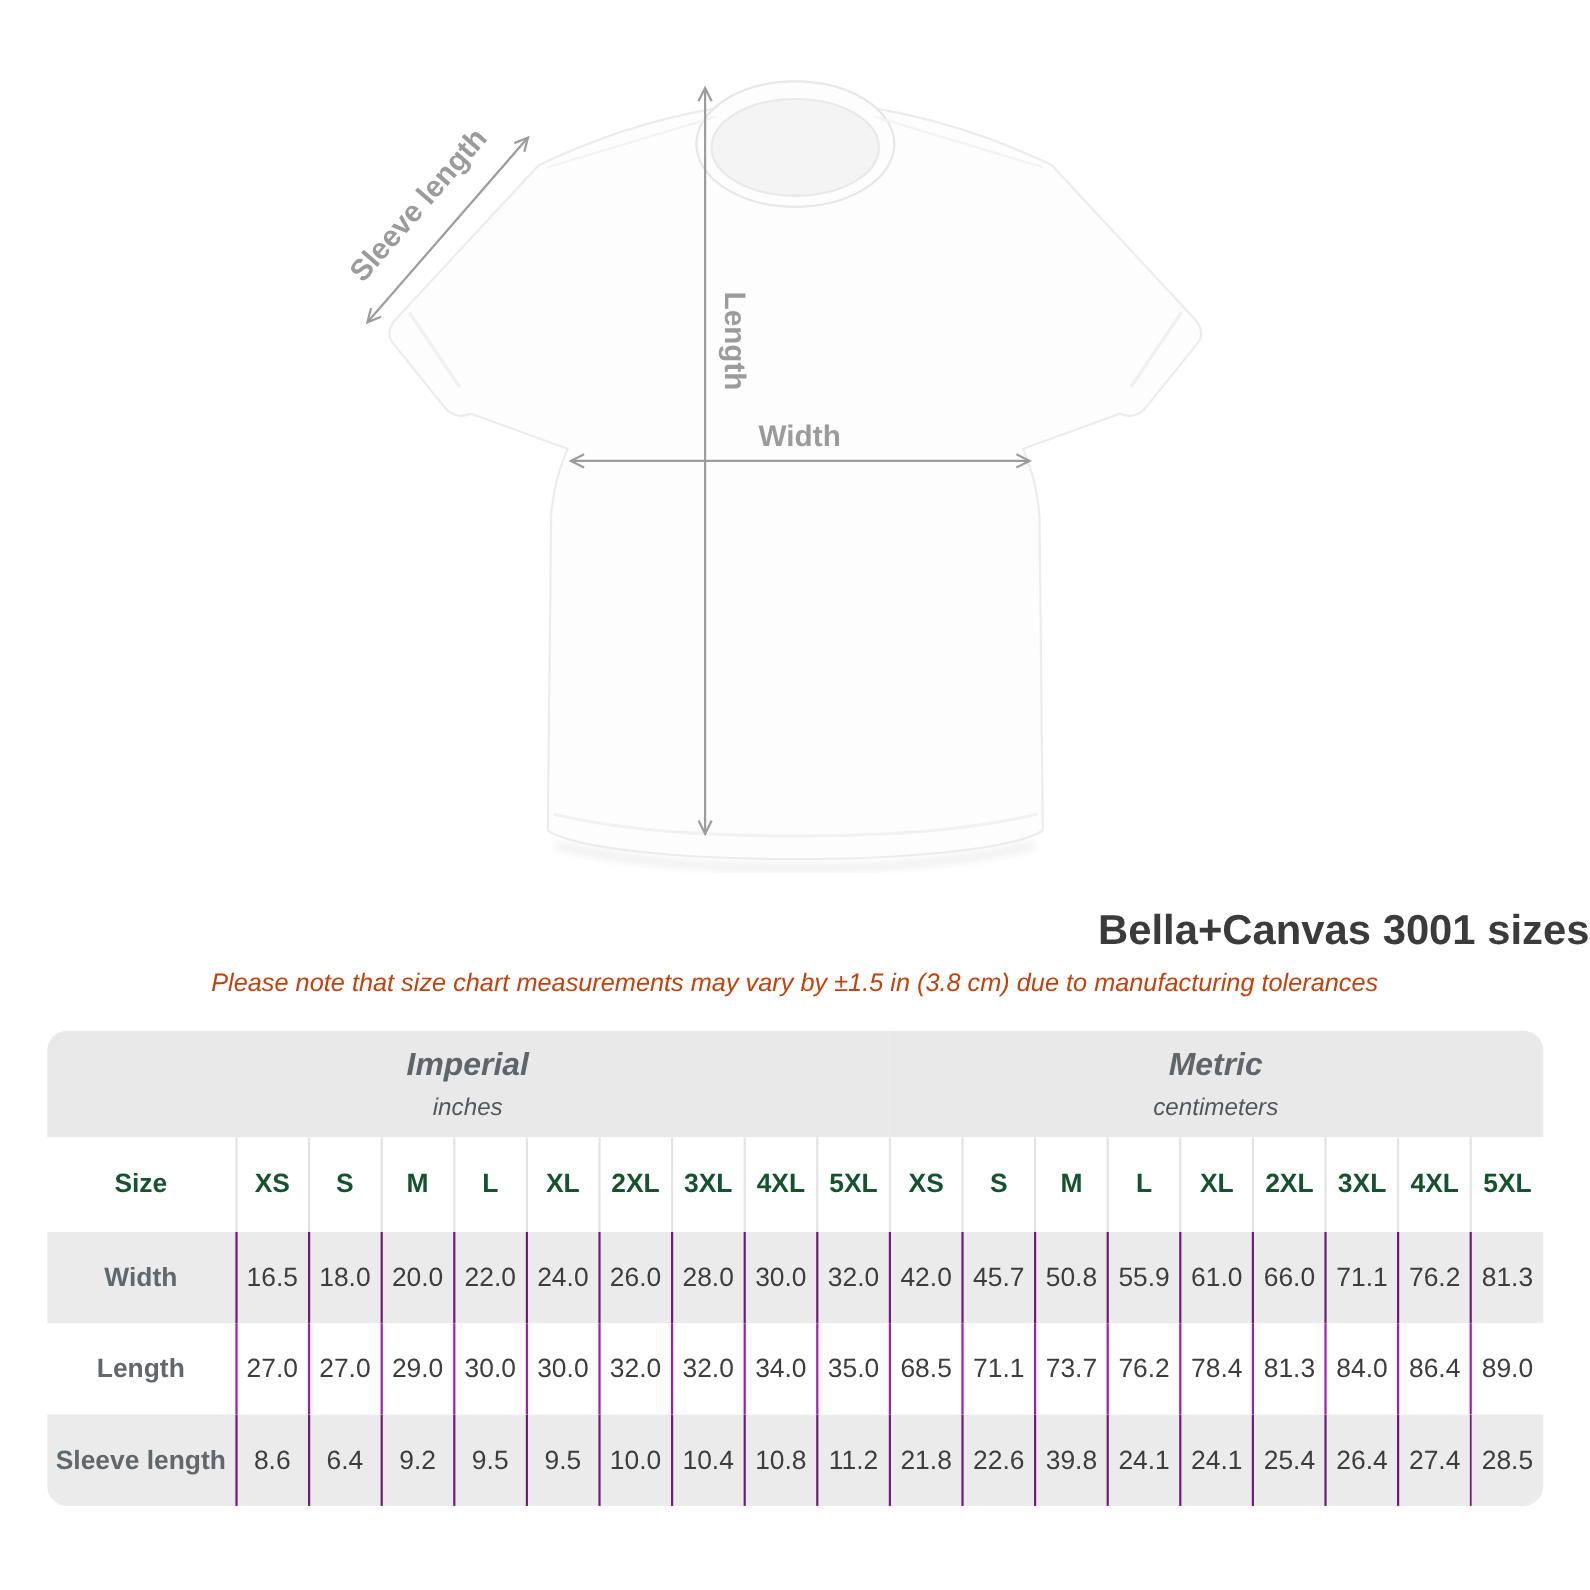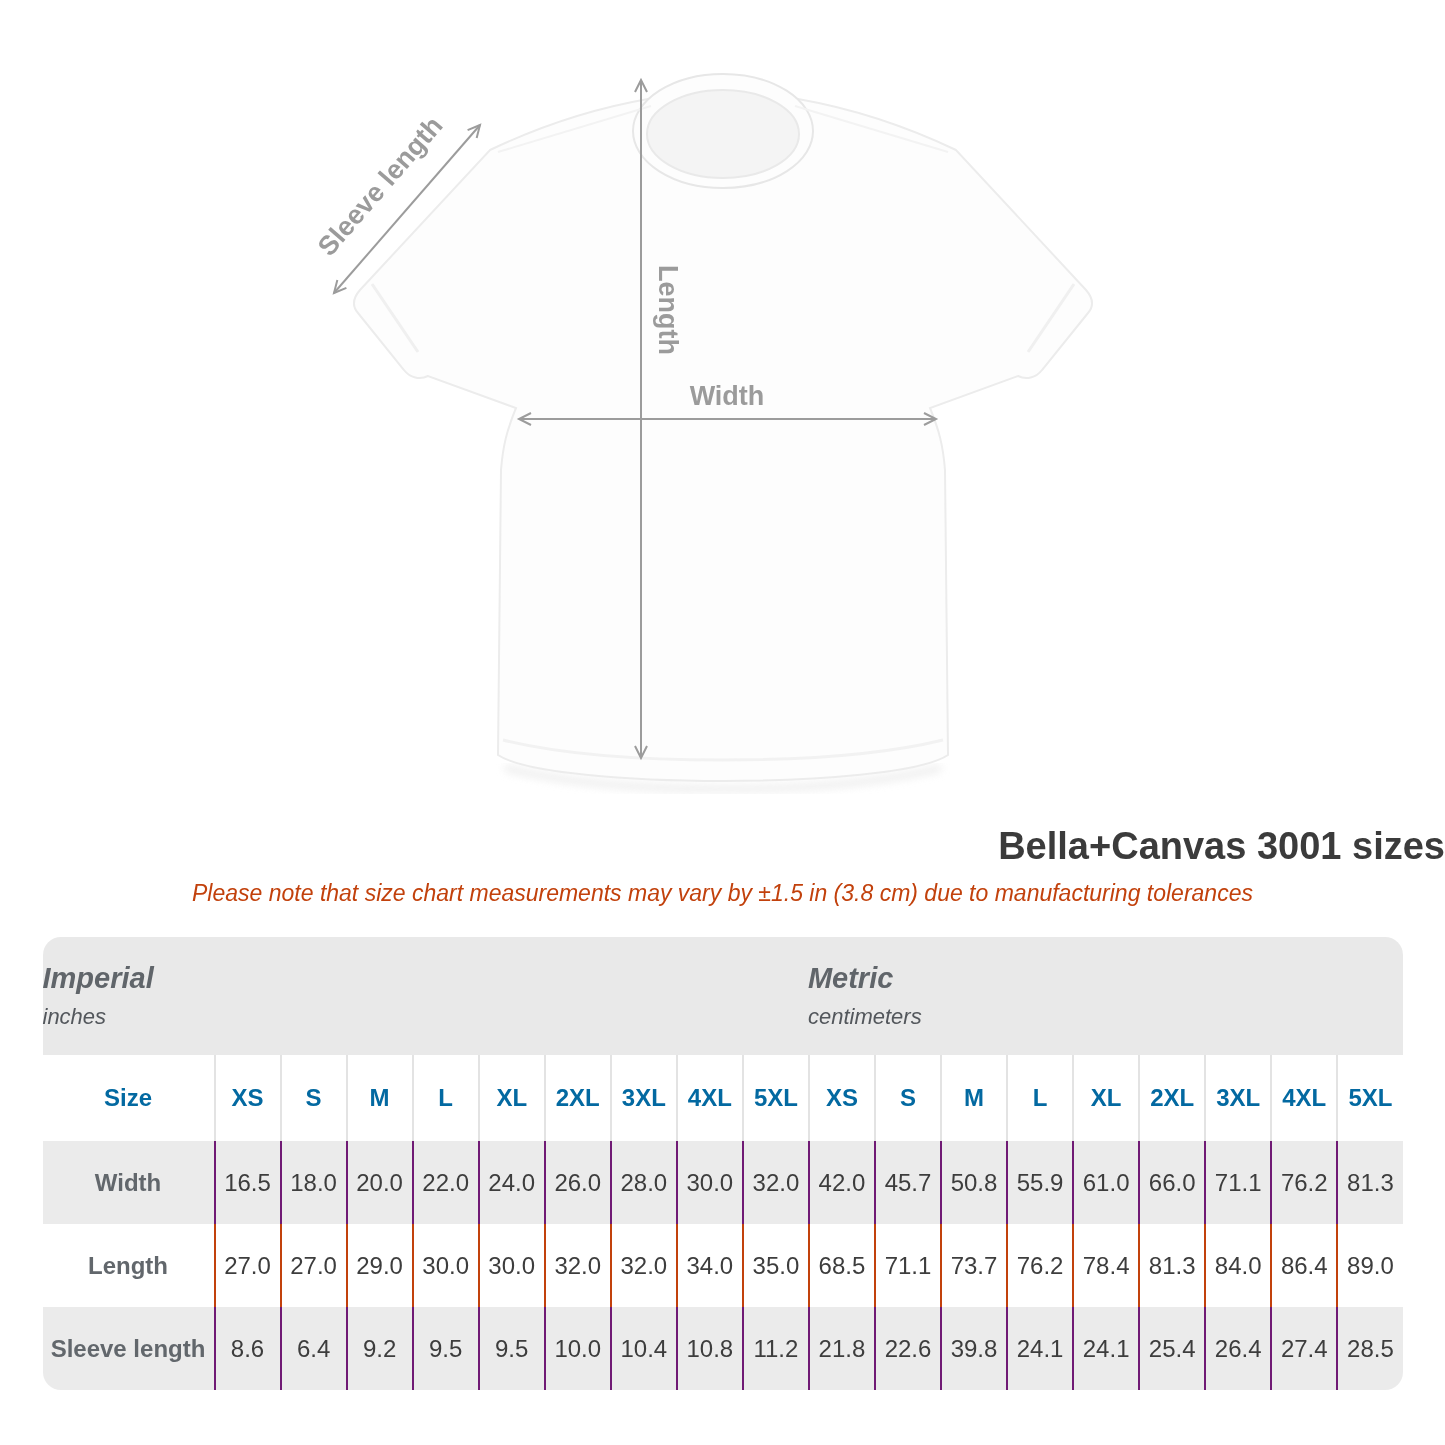--- a/index.html
+++ b/index.html
@@ -34,56 +34,57 @@
   table.size-table {
     width:1360px;
     border-collapse:separate;
     border-spacing:0;
     table-layout:fixed;
   }
   table.size-table col.label-col { width:171px; }
 
   td.group-cell {
     background:#e9e9e9;
-    height:118px;
+    height:97px;
+    text-align:center;
     vertical-align:middle;
     padding:0;
   }
   td.group-cell.first { border-top-left-radius:18px; }
   td.group-cell.last  { border-top-right-radius:18px; }
   .group-label {
     font-size:29px; font-weight:bold; font-style:italic; color:#60656a;
   }
   .group-unit {
     margin-top:9px;
     font-size:22px; font-style:italic; color:#53575c;
   }
 
   tr.size-row th {
     background:#ffffff;
     height:86px;
-    font-size:24px; font-weight:bold; color:#0369a1;
+    font-size:24px; font-weight:bold; color:#14532d;
     text-align:center; vertical-align:middle;
     padding:0;
   }
   tr.size-row > th + th { border-left:2px solid #e3e3e3; }
 
   tr.data-row th, tr.data-row td {
     height:83px;
     text-align:center; vertical-align:middle;
     padding:0;
     background:#ffffff;
   }
   tr.data-row th {
     font-size:24px; font-weight:bold; color:#62676c;
   }
   tr.data-row td {
     font-size:24px; font-weight:normal; color:#3d3d3d;
   }
-  tr.data-row > * + * { border-left:2px solid #c2410c; }
+  tr.data-row > * + * { border-left:2px solid #a21caf; }
   tr.data-row.shade th, tr.data-row.shade td { background:#ebebeb; }
   tr.data-row.shade > * + * { border-left:2px solid #701a75; }
   tr.data-row:last-child th:first-child { border-bottom-left-radius:18px; }
   tr.data-row:last-child td:last-child  { border-bottom-right-radius:18px; }
 </style>
 </head>
 <body>
 
 <div class="stage">
 

